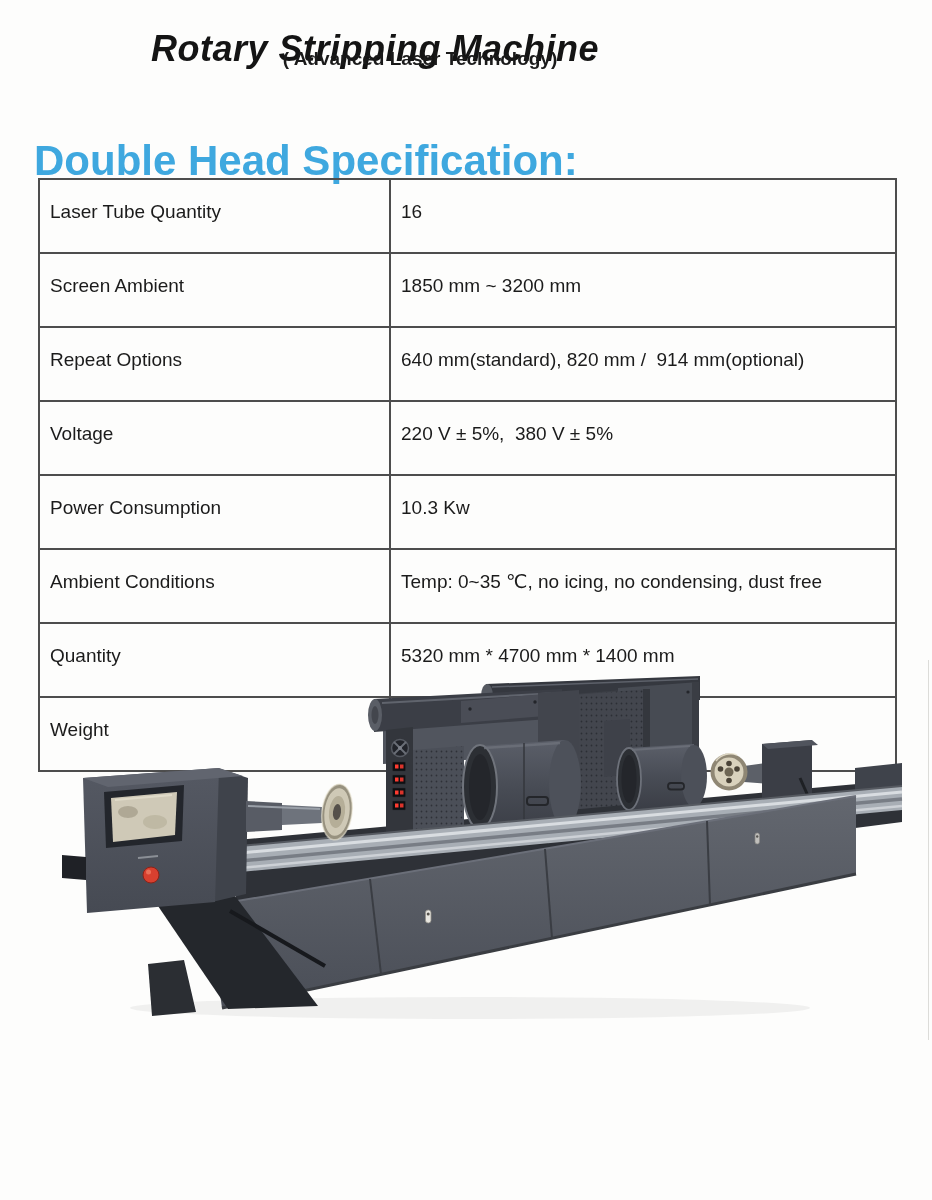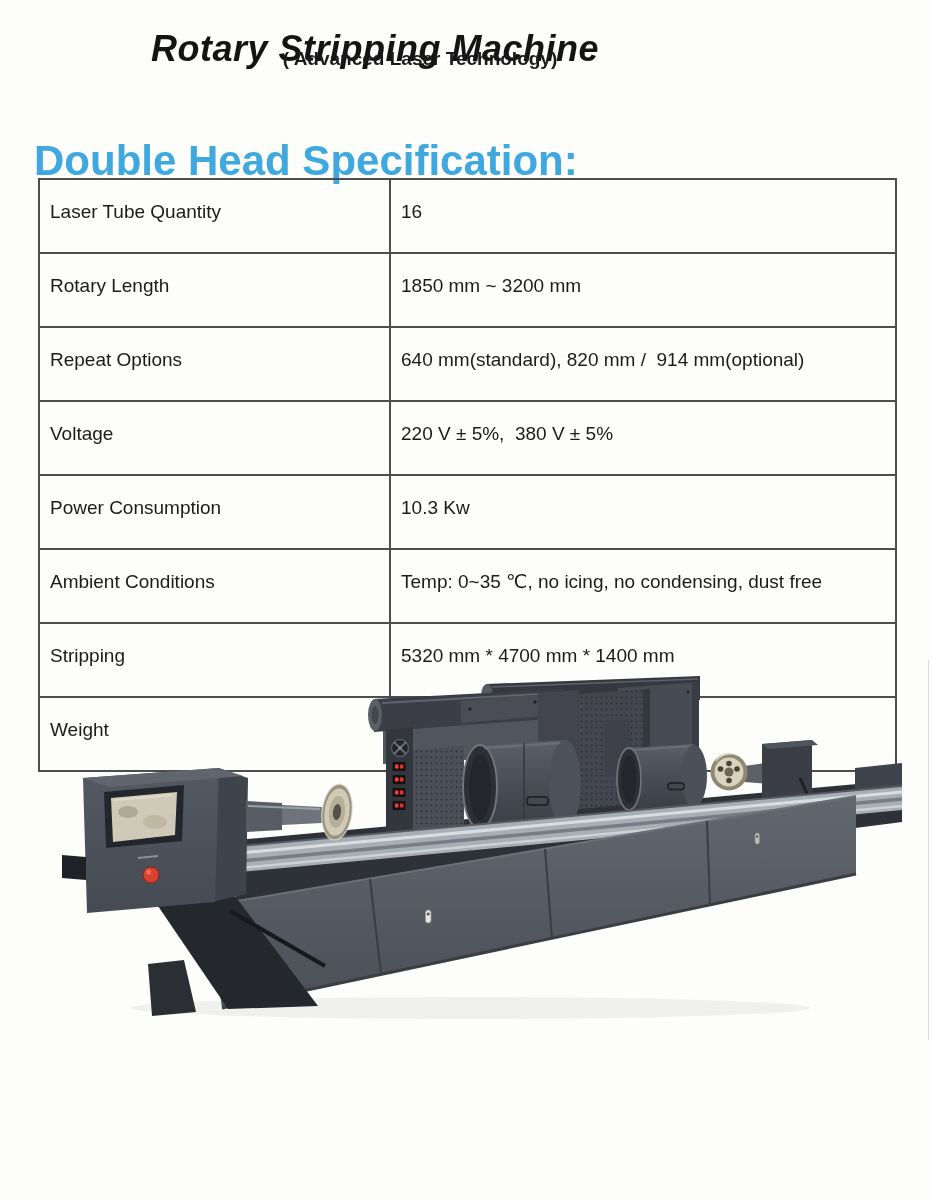--- a/index.html
+++ b/index.html
@@ -29,41 +29,41 @@
   <div class="page-subtitle">( Advanced Laser Technology)</div>
   <h2 class="section-heading">Double Head Specification:</h2>
 
   <table class="spec-table">
     <tbody>
       <tr>
         <td class="spec-label">Laser Tube Quantity</td>
         <td class="spec-value">16</td>
       </tr>
       <tr>
-        <td class="spec-label">Rotary Length</td>
+        <td class="spec-label">Screen Ambient</td>
         <td class="spec-value">1850 mm ~ 3200 mm</td>
       </tr>
       <tr>
         <td class="spec-label">Repeat Options</td>
         <td class="spec-value">640 mm(standard), 820 mm /  914 mm(optional)</td>
       </tr>
       <tr>
         <td class="spec-label">Voltage</td>
         <td class="spec-value">220 V ± 5%,  380 V ± 5%</td>
       </tr>
       <tr>
         <td class="spec-label">Power Consumption</td>
         <td class="spec-value">10.3 Kw</td>
       </tr>
       <tr>
         <td class="spec-label">Ambient Conditions</td>
         <td class="spec-value">Temp: 0~35 ℃, no icing, no condensing, dust free</td>
       </tr>
       <tr>
-        <td class="spec-label">Stripping</td>
+        <td class="spec-label">Quantity</td>
         <td class="spec-value">5320 mm * 4700 mm * 1400 mm</td>
       </tr>
       <tr>
         <td class="spec-label">Weight</td>
         <td class="spec-value">1000 KG</td>
       </tr>
     </tbody>
   </table>
 
   <figure class="machine-figure">

